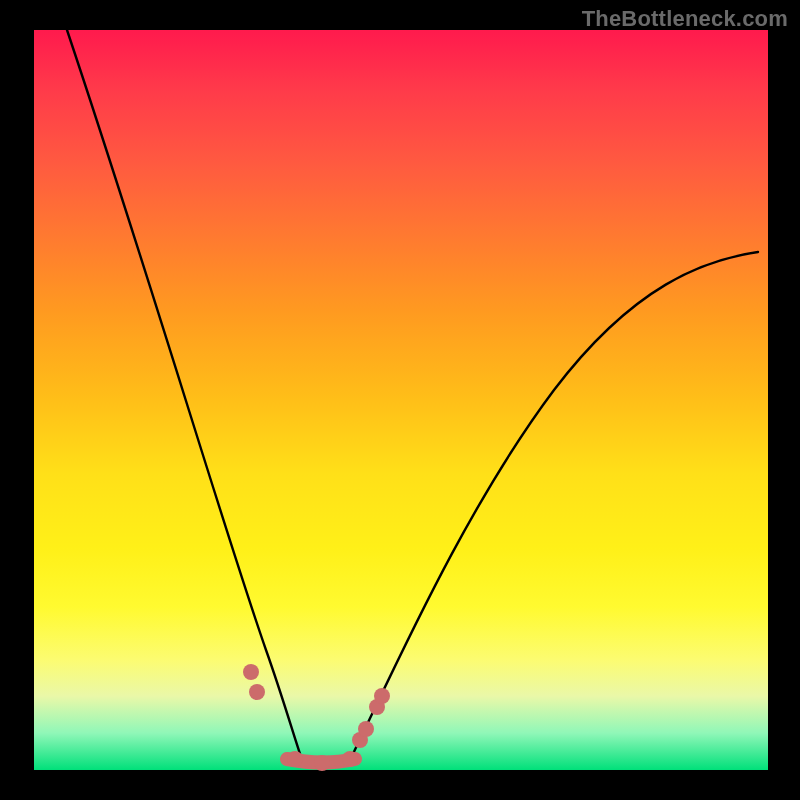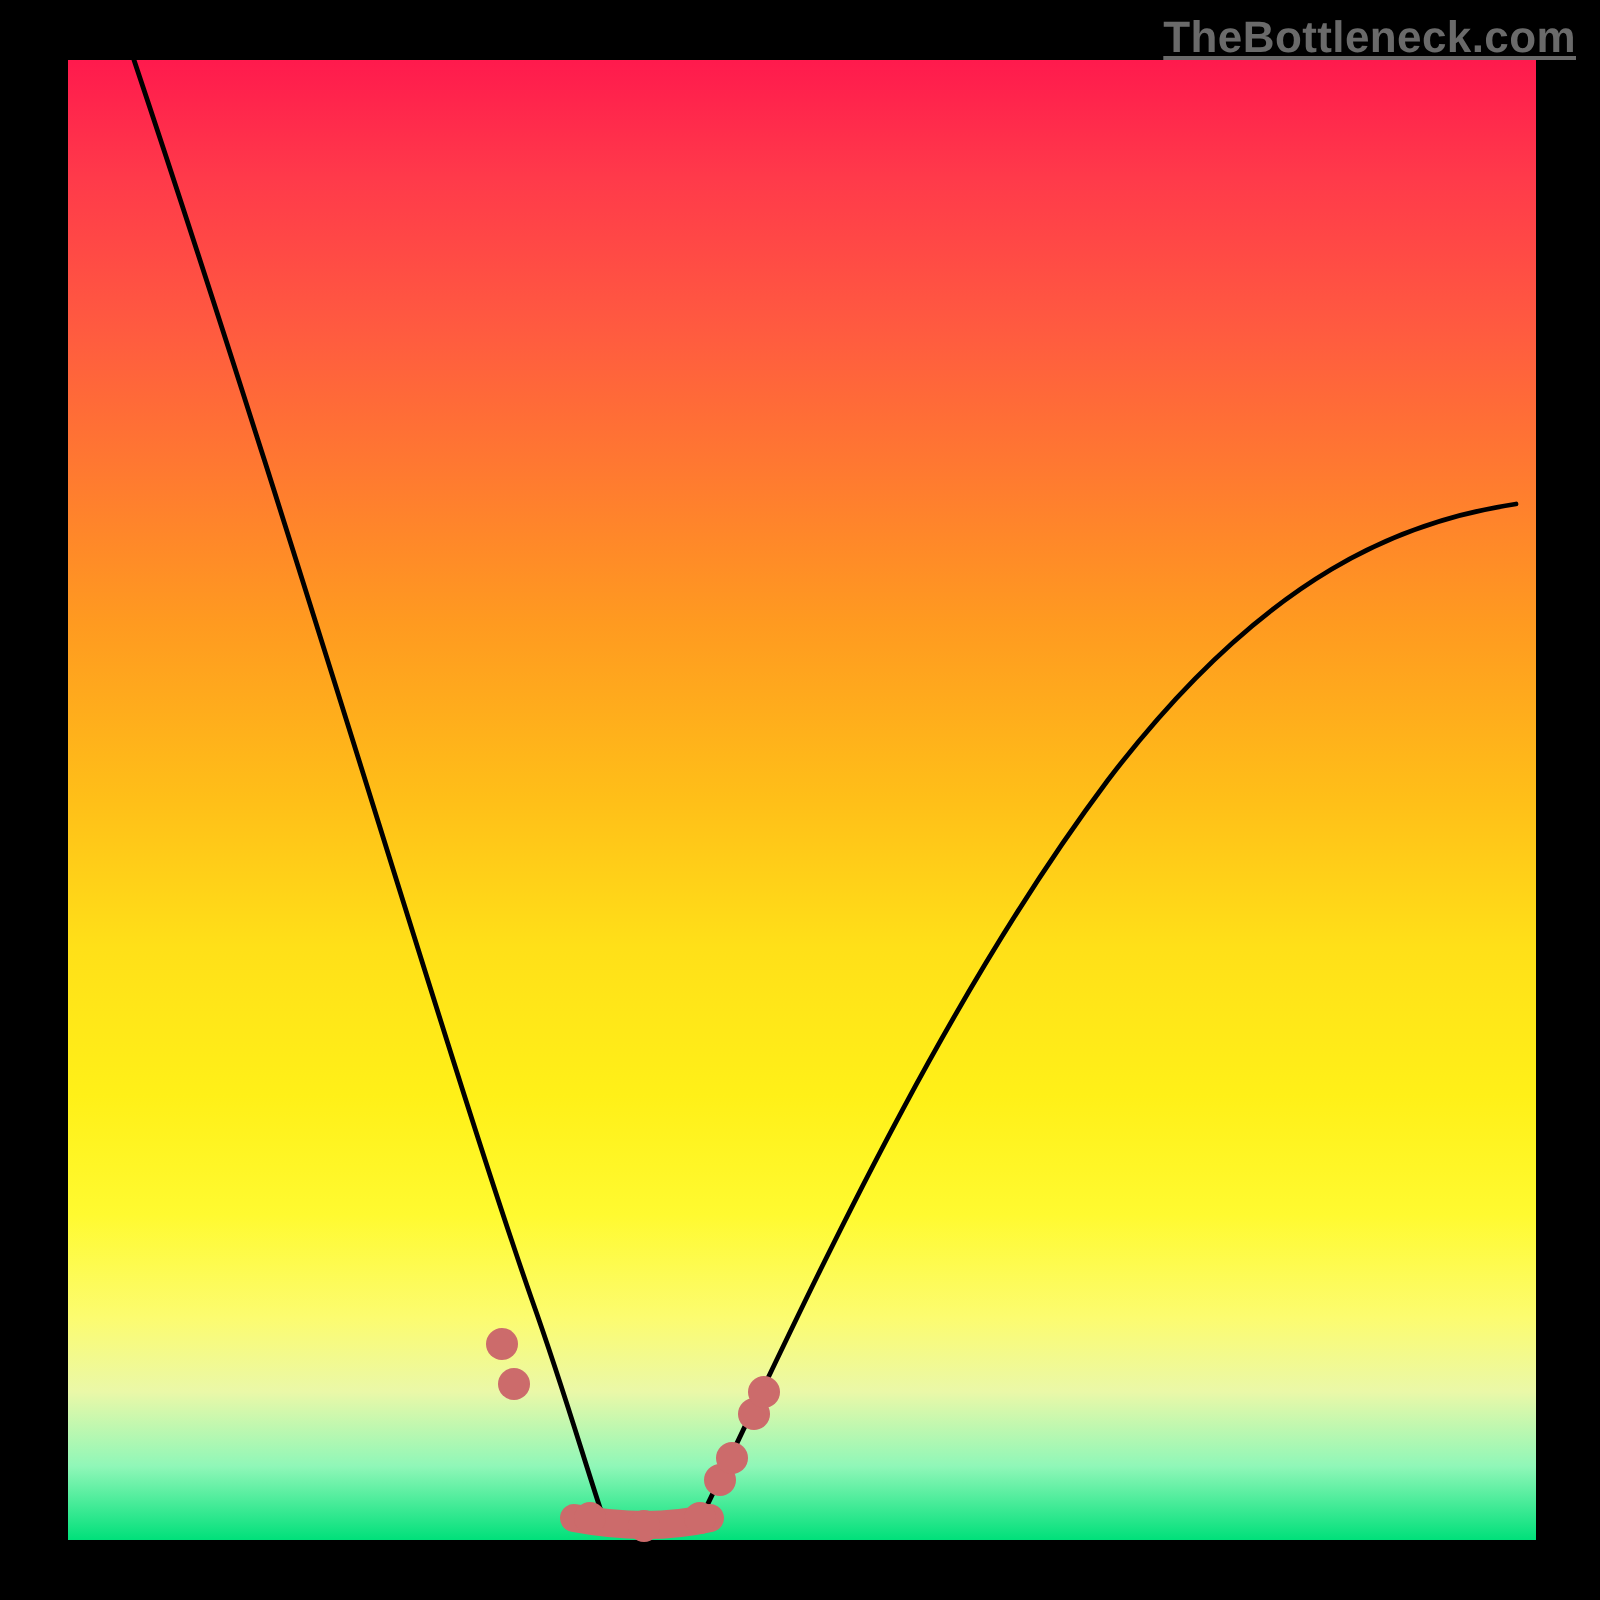--- a/index.html
+++ b/index.html
@@ -34,21 +34,20 @@
   .watermark {
     position: absolute;
     top: 6px;
     right: 12px;
     font-family: Arial, Helvetica, sans-serif;
     font-size: 22px;
     font-weight: 600;
     color: #6a6a6a;
     letter-spacing: 0.2px;
     user-select: none;
-    text-decoration: underline;
   }
   svg.curves {
     position: absolute;
     left: 34px;
     top: 30px;
     width: 734px;
     height: 740px;
     overflow: visible;
   }
 </style>

